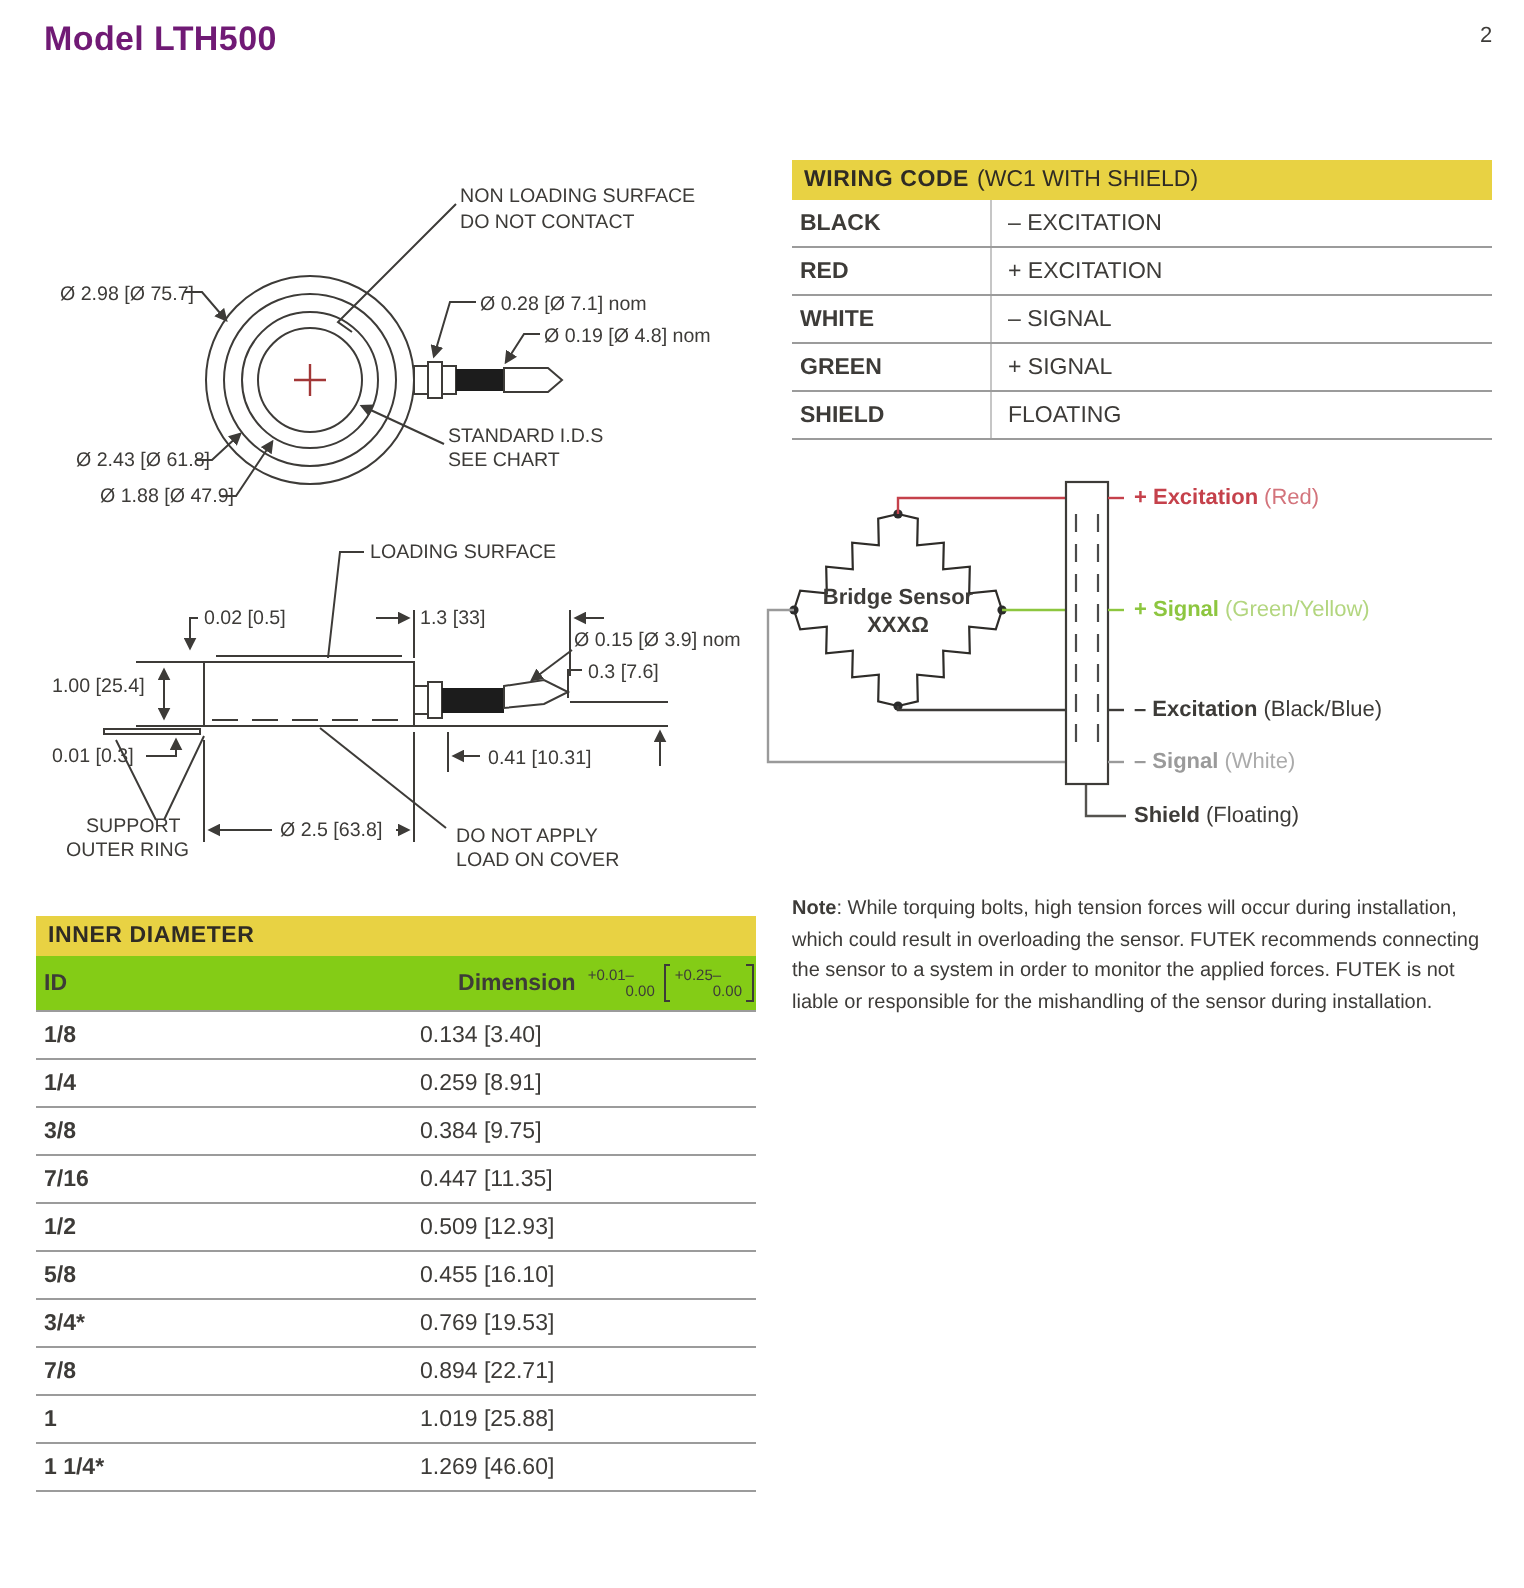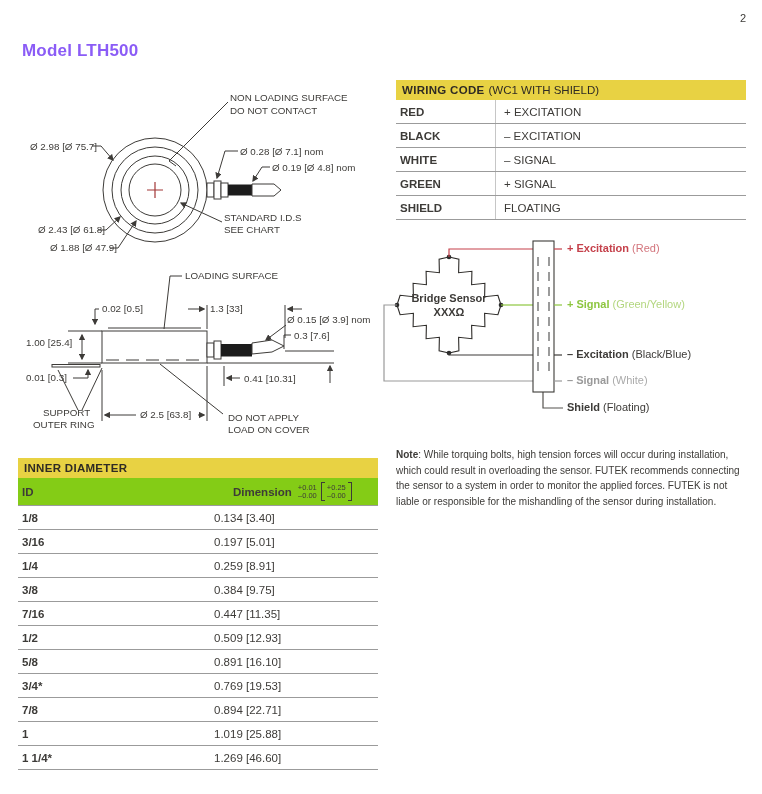--- a/index.html
+++ b/index.html
@@ -1,34 +1,34 @@
 <!DOCTYPE html>
 <html><head>
 <meta charset="utf-8">
 <style>
   html,body{margin:0;padding:0;background:#fff;}
   body{width:762px;height:794px;position:relative;font-family:"Liberation Sans",sans-serif;color:#3d3b38;overflow:hidden;}
-  .title{position:absolute;left:22px;top:10px;font-size:17px;font-weight:bold;color:#8b5cf6;letter-spacing:.2px;margin-top:31px;}
+  .title{position:absolute;left:22px;top:10px;font-size:17px;font-weight:bold;color:#701a75;letter-spacing:.2px;}
   .pagenum{position:absolute;left:740px;top:12px;font-size:11px;color:#3d3b38;}
   .col-left{position:absolute;left:18px;top:80px;width:360px;}
   .col-right{position:absolute;left:396px;top:80px;width:350px;}
   .banner{background:#e8d243;height:20px;line-height:20px;padding:0 6px;font-size:11.5px;color:#2f2b24;white-space:nowrap;}
   .banner b{font-weight:bold;letter-spacing:.3px;}
   .banner span{margin-left:4px;}
   table{border-collapse:collapse;width:100%;font-size:11.5px;color:#3d3b38;}
   td{vertical-align:middle;}
   .wtable td{height:21px;border-bottom:1px solid #9b9b9b;}
   .wtable .c1{width:94px;font-weight:bold;padding-left:4px;}
   .wtable .c2{border-left:1px solid #c6c6c6;padding-left:8px;}
   .itable td{height:21px;border-bottom:1px solid #9b9b9b;}
   .itable .c1{width:190px;font-weight:bold;padding-left:4px;}
   .itable .ihead td{height:25px;background:#84cc16;}
   .dimcell{display:flex;align-items:center;}
   .dimh{font-weight:bold;padding-left:19px;}
-  .tstack{display:inline-flex;flex-direction:column;font-size:7.5px;line-height:8px;font-weight:normal;margin-left:6px;text-align:right;}
+  .tstack{display:inline-flex;flex-direction:row;font-size:7.5px;line-height:8px;font-weight:normal;margin-left:6px;}
   .brkL{width:3px;height:17px;border-left:1px solid #3d3b38;border-top:1px solid #3d3b38;border-bottom:1px solid #3d3b38;margin-left:4px;}
   .brkR{width:3px;height:17px;border-right:1px solid #3d3b38;border-top:1px solid #3d3b38;border-bottom:1px solid #3d3b38;margin-left:2px;}
   .drawing{display:block;}
   .bridge-svg{display:block;margin-left:-15px;margin-top:15px;}
   .note{margin-top:27px;font-size:10px;line-height:15.5px;color:#3d3b38;}
   .note b{font-weight:bold;}
   svg text{font-family:"Liberation Sans",sans-serif;fill:#3d3b38;stroke:none;}
   .dwg-label{font-size:9.8px;}
   .bridge-name{font-size:11px;font-weight:bold;}
   .blabel{font-size:11px;}
@@ -161,42 +161,38 @@
                 </span>
               <span class="brkR"></span>
             </span>
           </td>
         </tr>
         <tr>
             <td class="c1">1/8</td>
             <td class="c2">0.134 [3.40]</td>
           </tr>
         <tr>
-            <td class="c1">3/16</td>
-            <td class="c2">0.197 [5.01]</td>
-          </tr>
-        <tr>
             <td class="c1">1/4</td>
             <td class="c2">0.259 [8.91]</td>
           </tr>
         <tr>
             <td class="c1">3/8</td>
             <td class="c2">0.384 [9.75]</td>
           </tr>
         <tr>
             <td class="c1">7/16</td>
             <td class="c2">0.447 [11.35]</td>
           </tr>
         <tr>
             <td class="c1">1/2</td>
             <td class="c2">0.509 [12.93]</td>
           </tr>
         <tr>
             <td class="c1">5/8</td>
-            <td class="c2">0.891 [16.10]</td>
+            <td class="c2">0.455 [16.10]</td>
           </tr>
         <tr>
             <td class="c1">3/4*</td>
             <td class="c2">0.769 [19.53]</td>
           </tr>
         <tr>
             <td class="c1">7/8</td>
             <td class="c2">0.894 [22.71]</td>
           </tr>
         <tr>
@@ -213,26 +209,26 @@
   </div>
 </div>
 
 <div class="col-right">
   <div class="banner">
     <b>WIRING CODE</b><span>(WC1 WITH SHIELD)</span>
   </div>
   <table class="wtable">
     <tbody>
       <tr>
+          <td class="c1">BLACK</td>
+          <td class="c2">– EXCITATION</td>
+        </tr>
+      <tr>
           <td class="c1">RED</td>
           <td class="c2">+ EXCITATION</td>
-        </tr>
-      <tr>
-          <td class="c1">BLACK</td>
-          <td class="c2">– EXCITATION</td>
         </tr>
       <tr>
           <td class="c1">WHITE</td>
           <td class="c2">– SIGNAL</td>
         </tr>
       <tr>
           <td class="c1">GREEN</td>
           <td class="c2">+ SIGNAL</td>
         </tr>
       <tr>

